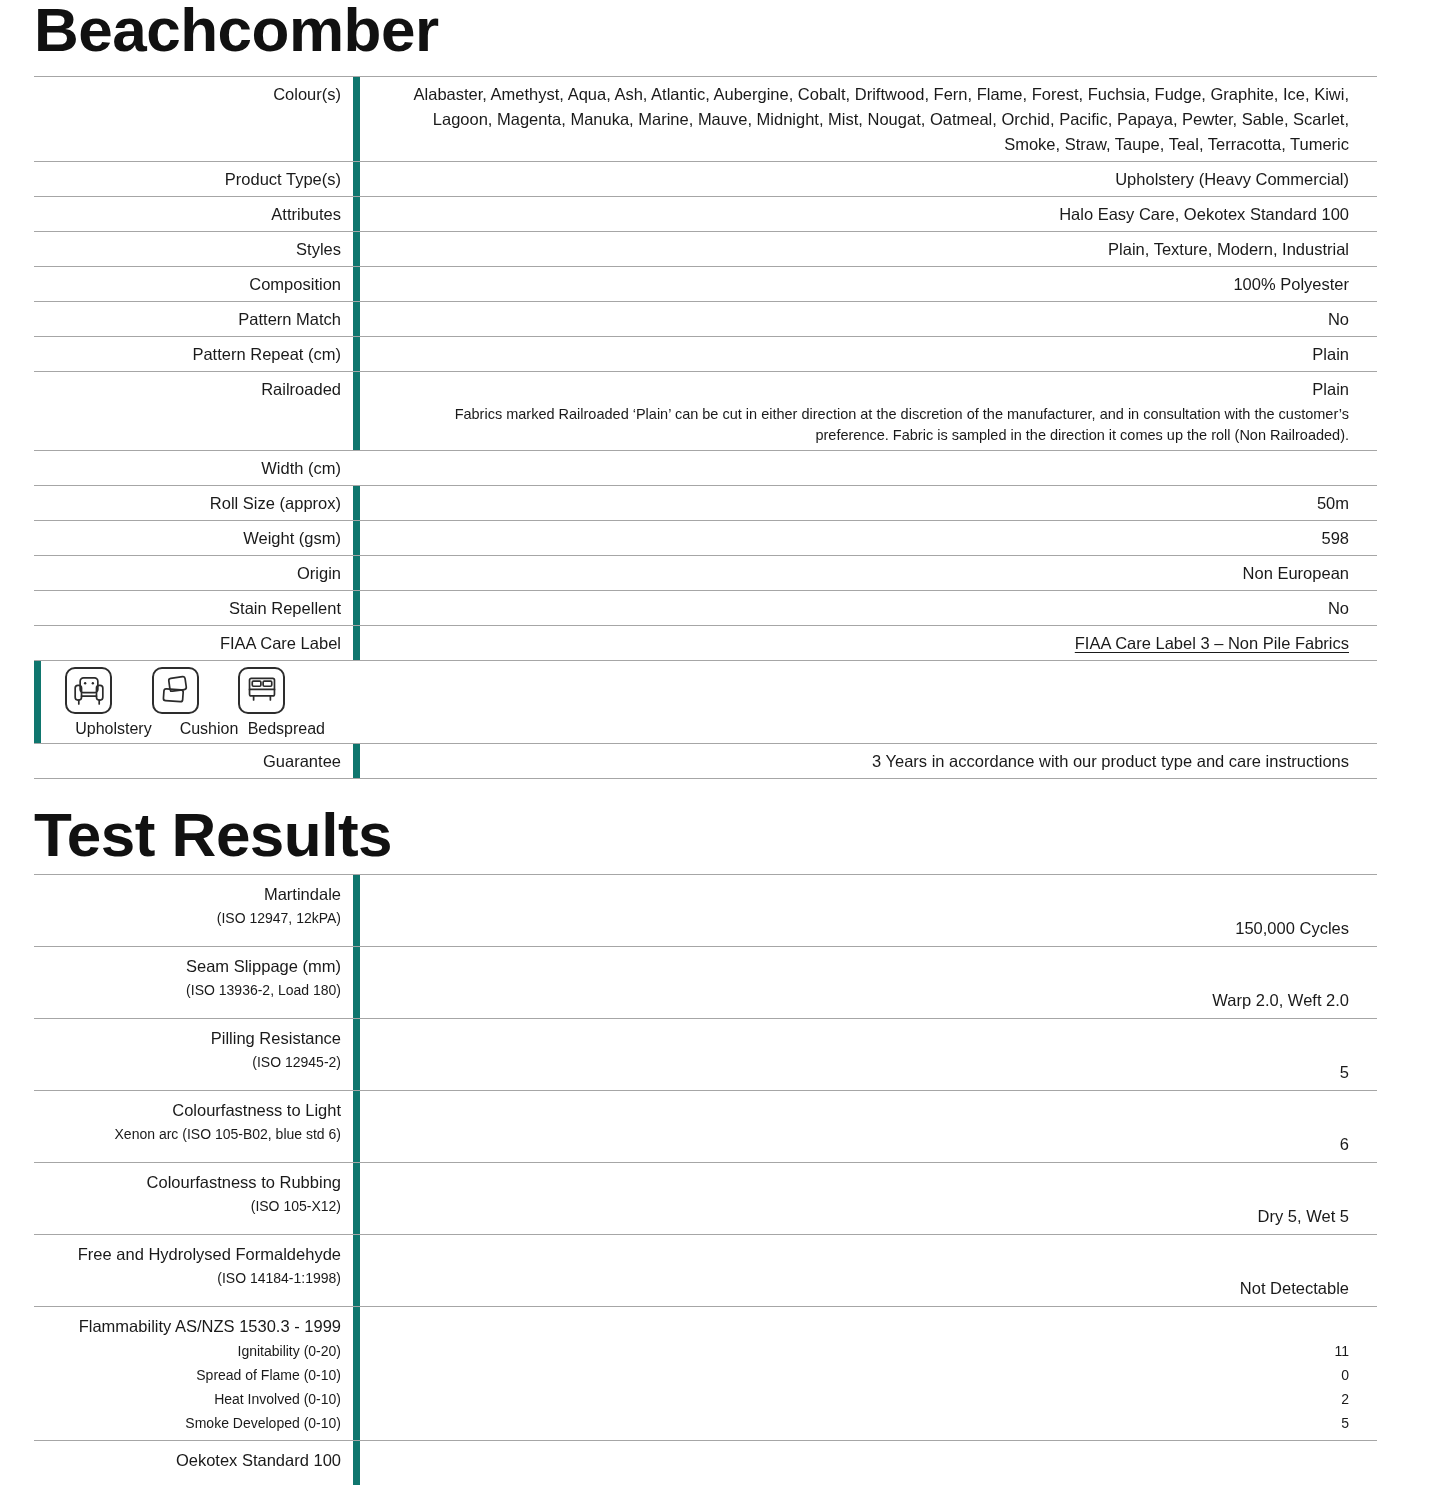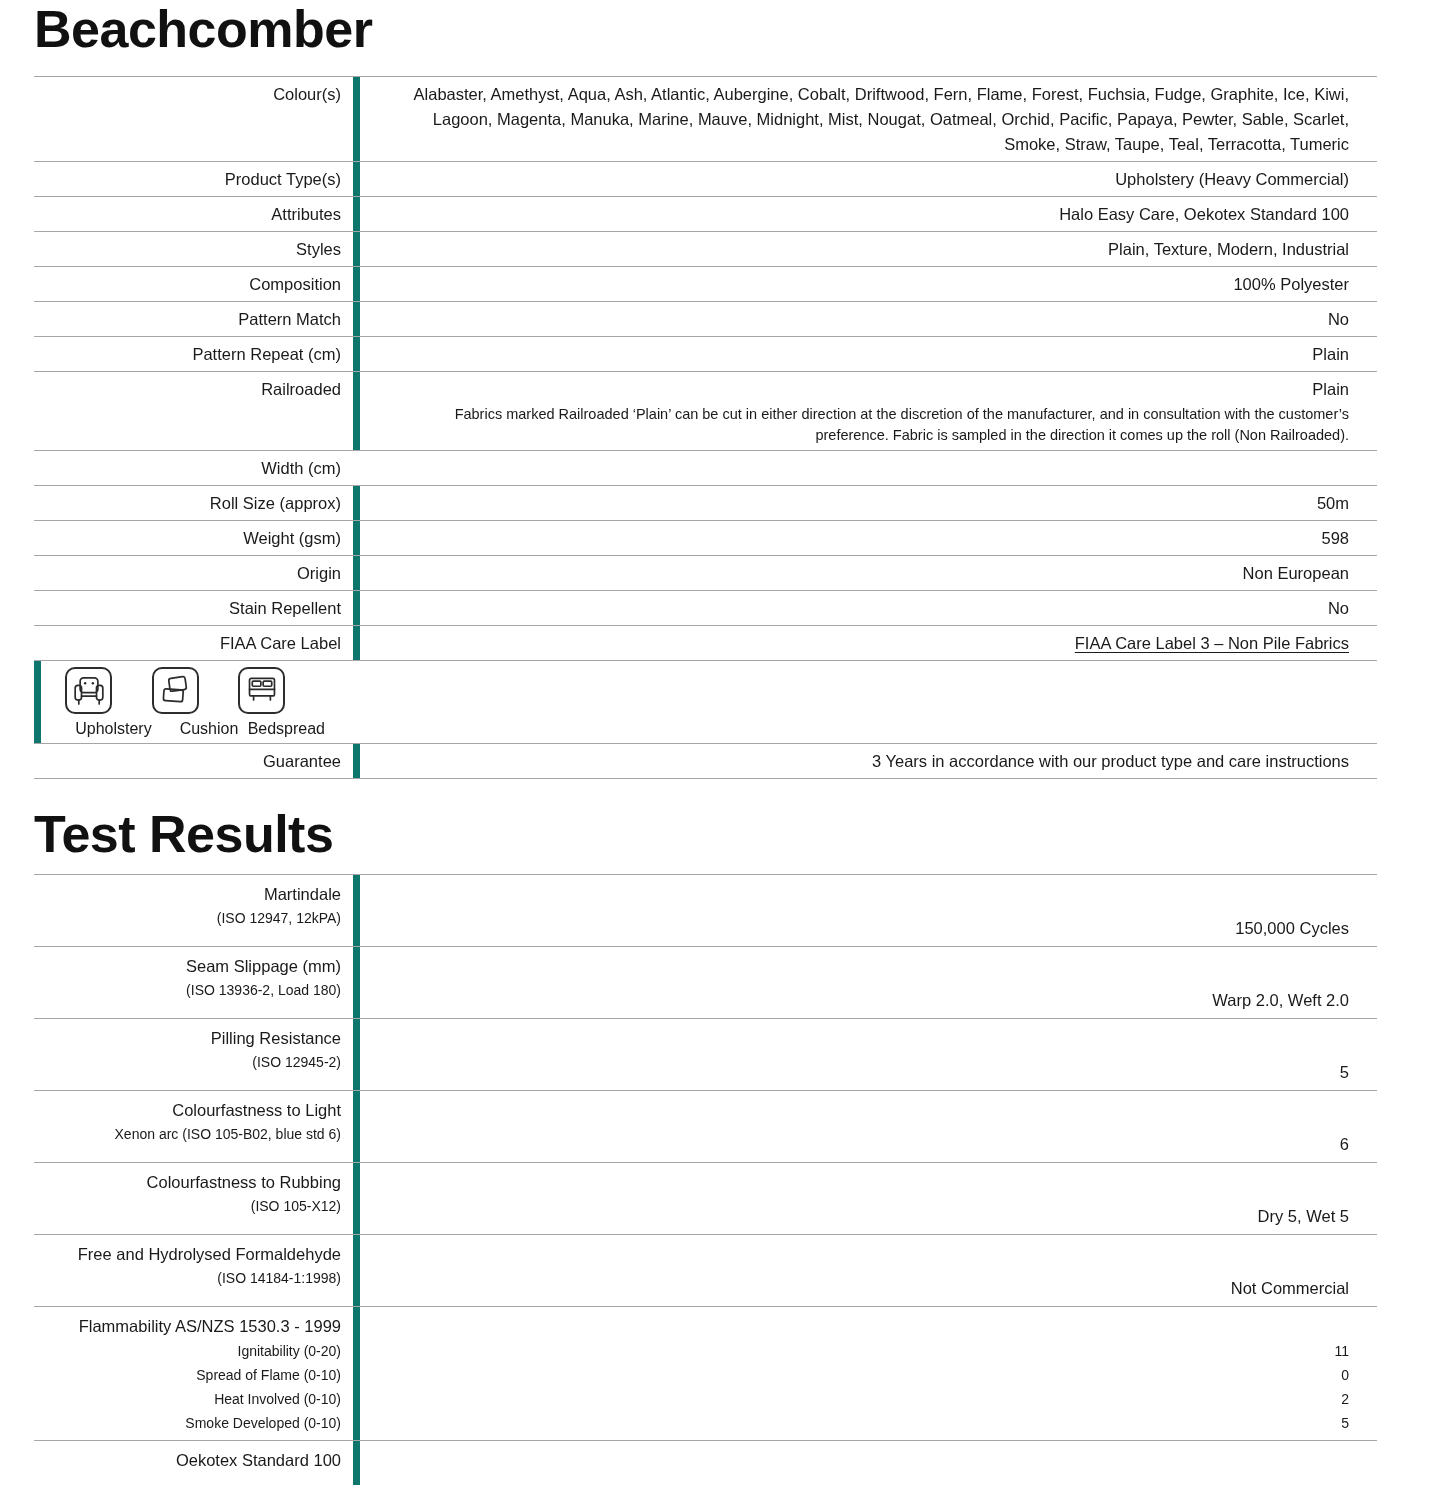--- a/index.html
+++ b/index.html
@@ -9,21 +9,21 @@
     height: 1485px;
     overflow: hidden;
     font-family: "Liberation Sans", sans-serif;
     color: #1a1a1a;
   }
   .page {
     padding: 2px 0 0 34px;
     width: 1377px; 
   }
   h1.page-title, h2.section-title {
-    font-size: 52px;
+    font-size: 62px;
     line-height: 55px;
     font-weight: 700;
     letter-spacing: -0.5px;
     color: #111;
   }
   h1.page-title { margin-bottom: 19px; }
   h2.section-title { margin-top: 28px; margin-bottom: 12px; }
 
   .spec-table, .test-table {
     width: 1343px;
@@ -270,21 +270,21 @@
         <div class="tval">Dry 5, Wet 5</div>
       </div>
     </div>
 
     <div class="trow">
       <div class="cell lbl">
         <div class="tmain">Free and Hydrolysed Formaldehyde</div>
         <div class="tsub">(ISO 14184-1:1998)</div>
       </div>
       <div class="cell val">
-        <div class="tval">Not Commercial</div>
+        <div class="tval">Not Detectable</div>
       </div>
     </div>
 
     <div class="trow">
       <div class="cell lbl">
         <div class="tmain">Flammability AS/NZS 1530.3 - 1999</div>
         <div class="flam-line">Ignitability (0-20)</div>
         <div class="flam-line">Spread of Flame (0-10)</div>
         <div class="flam-line">Heat Involved (0-10)</div>
         <div class="flam-line">Smoke Developed (0-10)</div>

